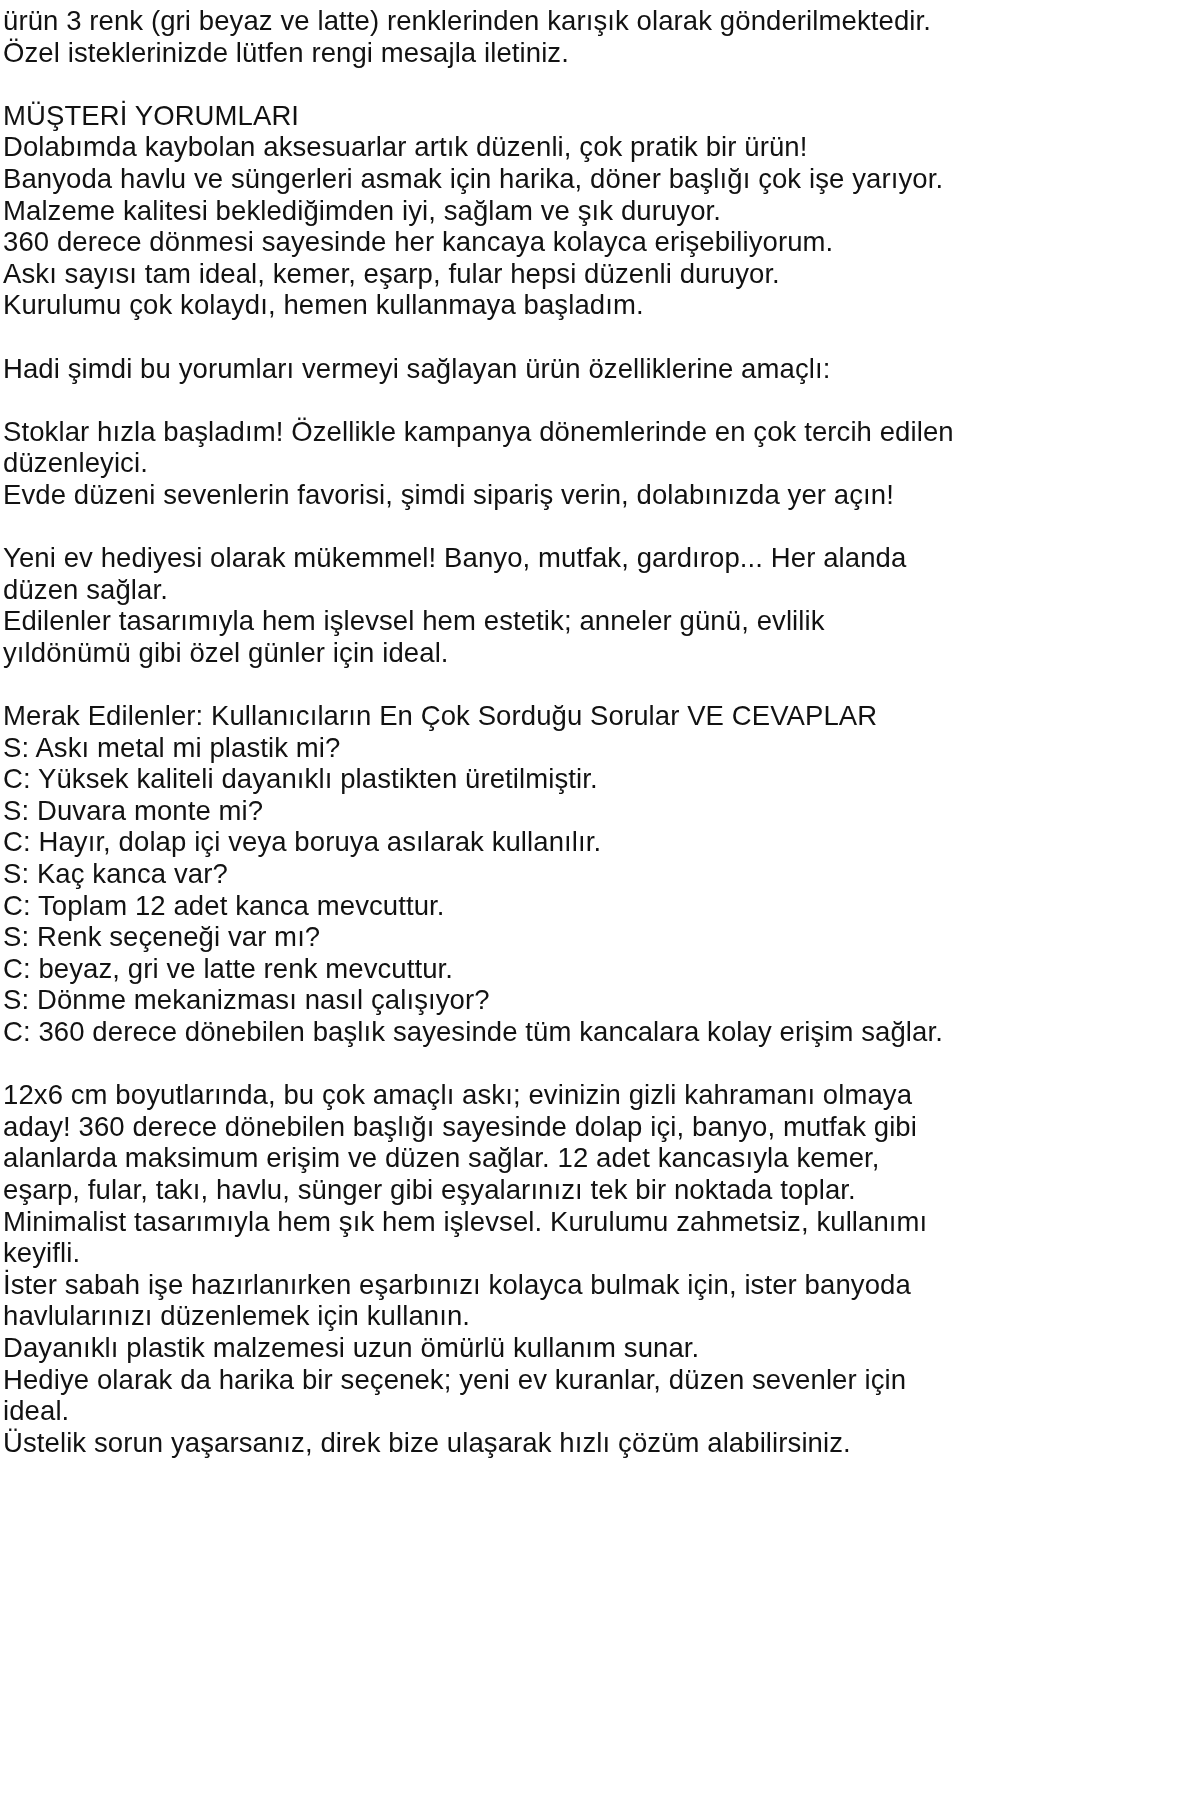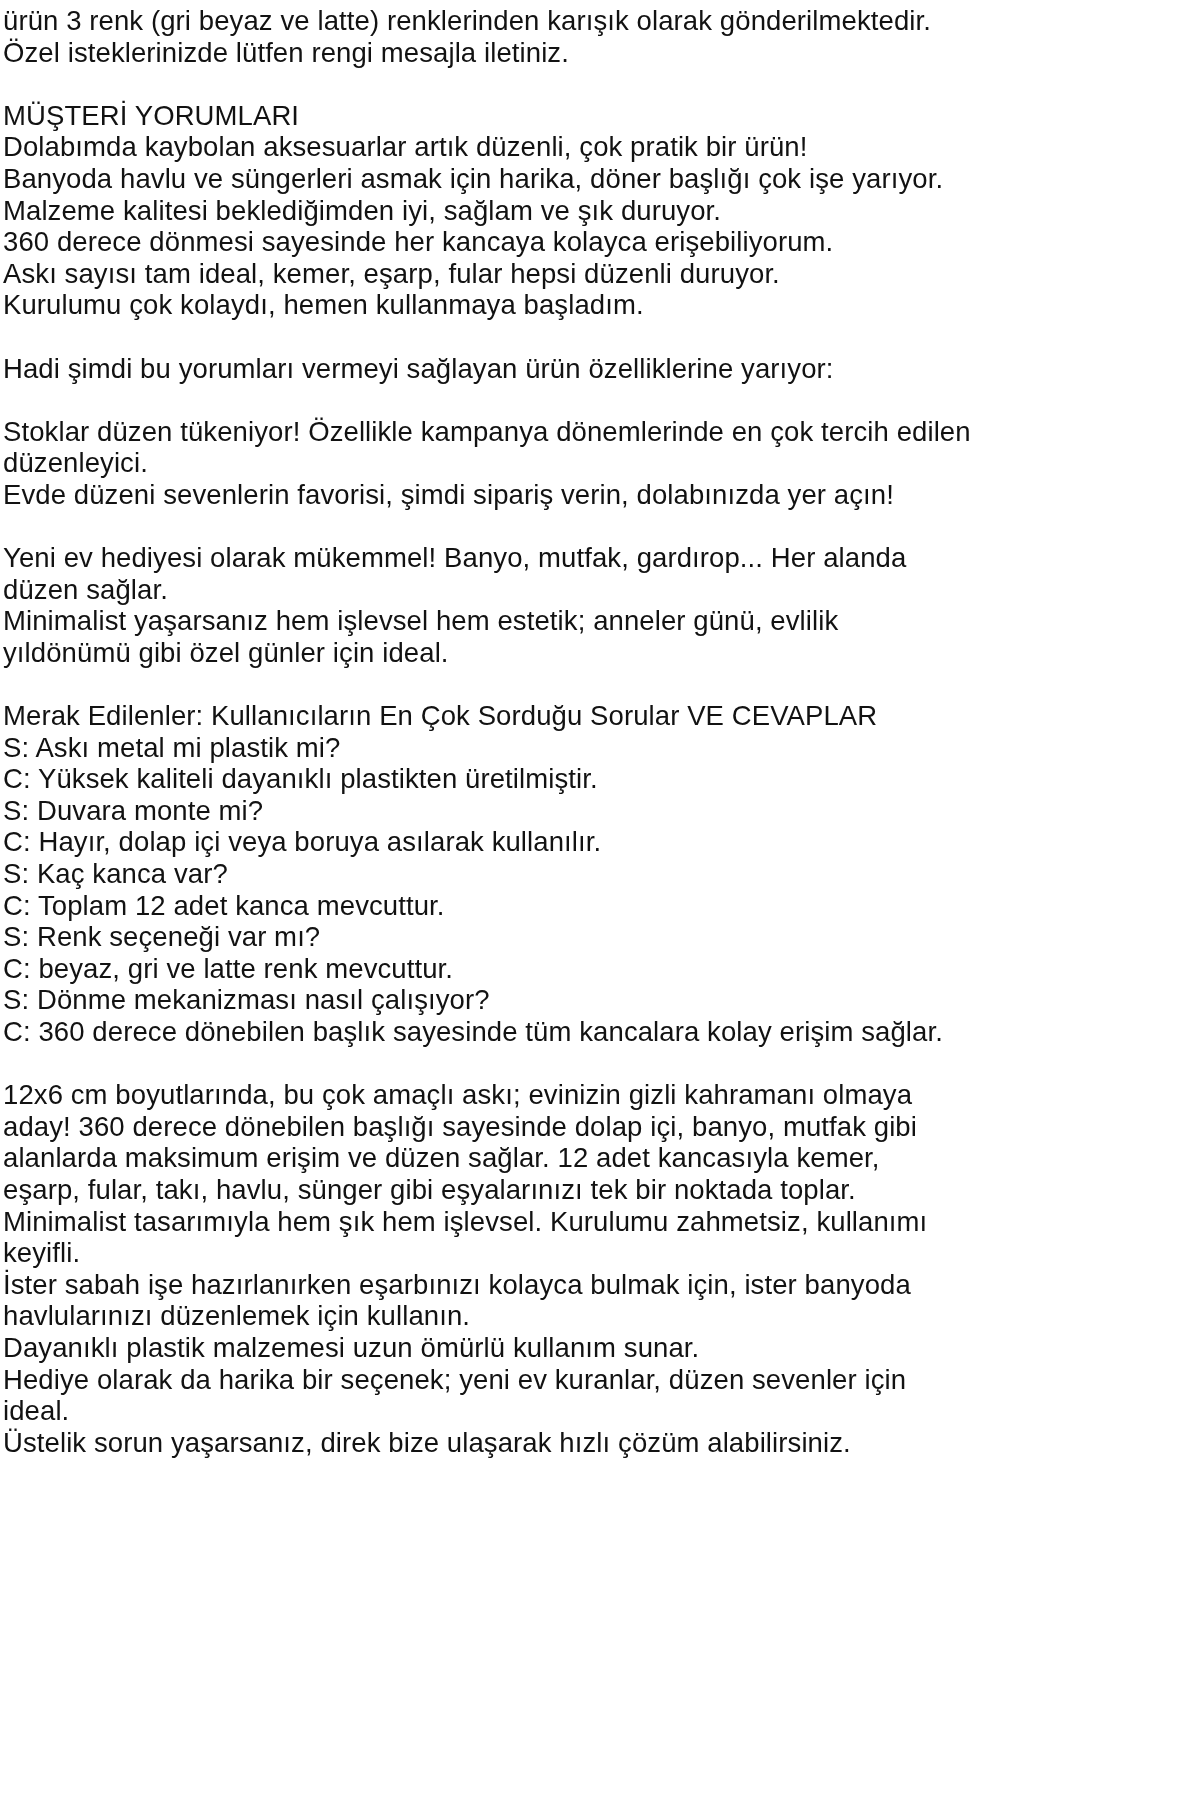--- a/index.html
+++ b/index.html
@@ -32,27 +32,27 @@
 <main class="document">
   <p class="block">ürün 3 renk (gri beyaz ve latte) renklerinden karışık olarak gönderilmektedir.
 Özel isteklerinizde lütfen rengi mesajla iletiniz.</p>
   <p class="block">MÜŞTERİ YORUMLARI
 Dolabımda kaybolan aksesuarlar artık düzenli, çok pratik bir ürün!
 Banyoda havlu ve süngerleri asmak için harika, döner başlığı çok işe yarıyor.
 Malzeme kalitesi beklediğimden iyi, sağlam ve şık duruyor.
 360 derece dönmesi sayesinde her kancaya kolayca erişebiliyorum.
 Askı sayısı tam ideal, kemer, eşarp, fular hepsi düzenli duruyor.
 Kurulumu çok kolaydı, hemen kullanmaya başladım.</p>
-  <p class="block">Hadi şimdi bu yorumları vermeyi sağlayan ürün özelliklerine yarıyor:</p>
-  <p class="block">Stoklar düzen tükeniyor! Özellikle kampanya dönemlerinde en çok tercih edilen
+  <p class="block">Hadi şimdi bu yorumları vermeyi sağlayan ürün özelliklerine amaçlı:</p>
+  <p class="block">Stoklar hızla başladım! Özellikle kampanya dönemlerinde en çok tercih edilen
 düzenleyici.
 Evde düzeni sevenlerin favorisi, şimdi sipariş verin, dolabınızda yer açın!</p>
   <p class="block">Yeni ev hediyesi olarak mükemmel! Banyo, mutfak, gardırop... Her alanda
 düzen sağlar.
-Minimalist yaşarsanız hem işlevsel hem estetik; anneler günü, evlilik
+Edilenler tasarımıyla hem işlevsel hem estetik; anneler günü, evlilik
 yıldönümü gibi özel günler için ideal.</p>
   <p class="block">Merak Edilenler: Kullanıcıların En Çok Sorduğu Sorular VE CEVAPLAR
 S: Askı metal mi plastik mi?
 C: Yüksek kaliteli dayanıklı plastikten üretilmiştir.
 S: Duvara monte mi?
 C: Hayır, dolap içi veya boruya asılarak kullanılır.
 S: Kaç kanca var?
 C: Toplam 12 adet kanca mevcuttur.
 S: Renk seçeneği var mı?
 C: beyaz, gri ve latte renk mevcuttur.

